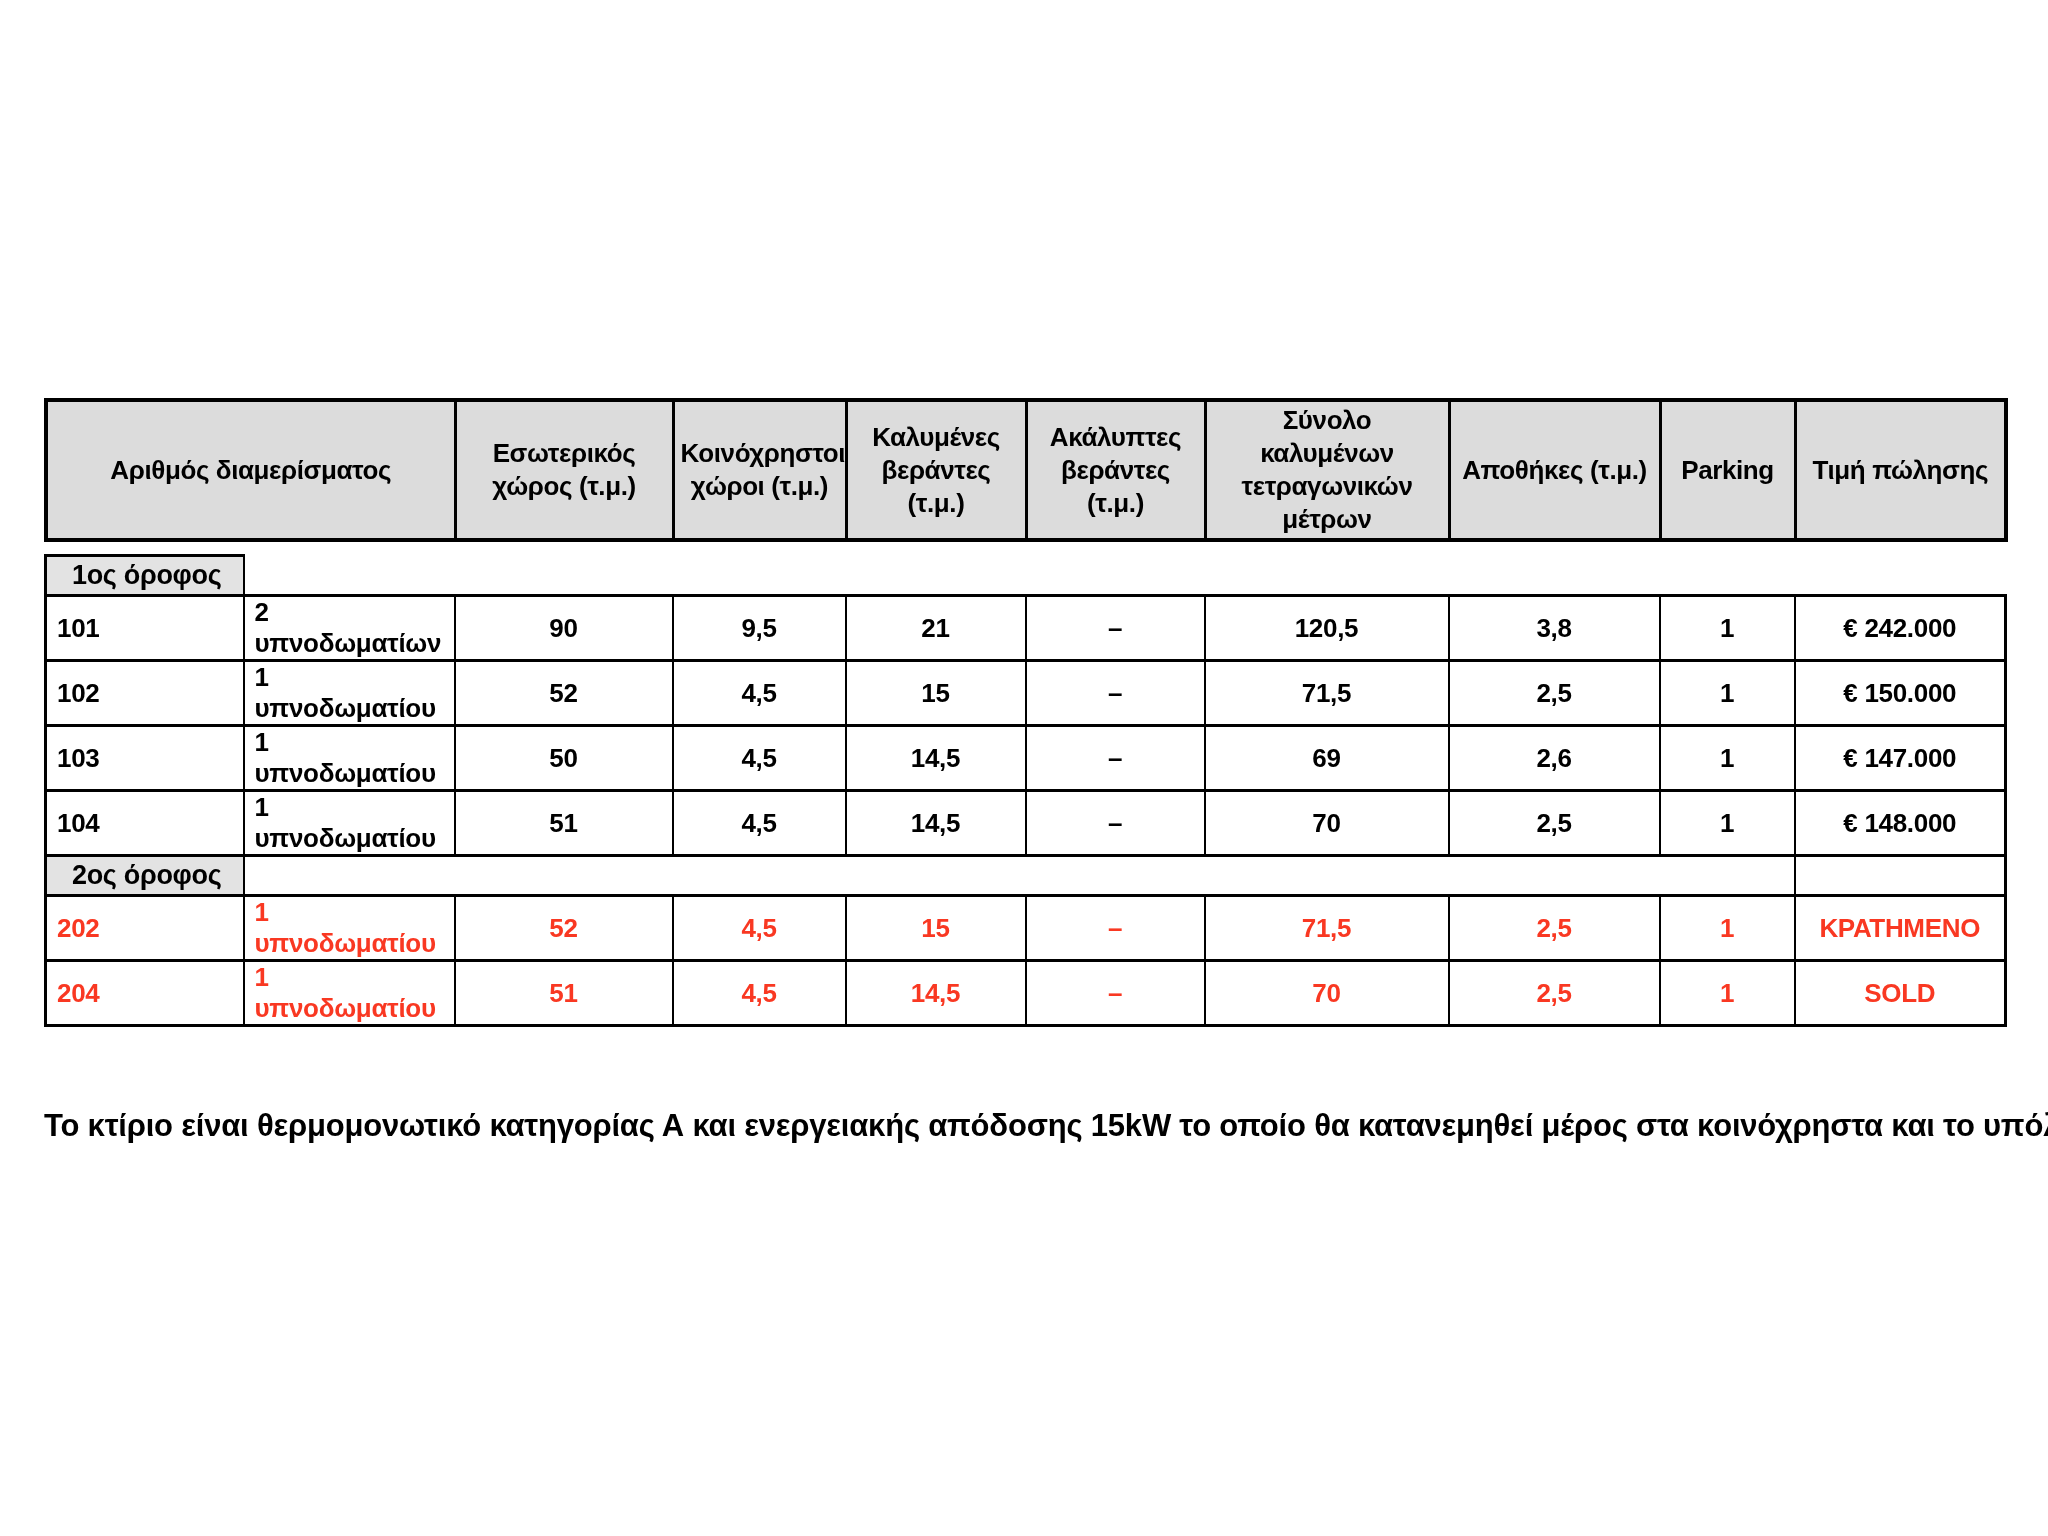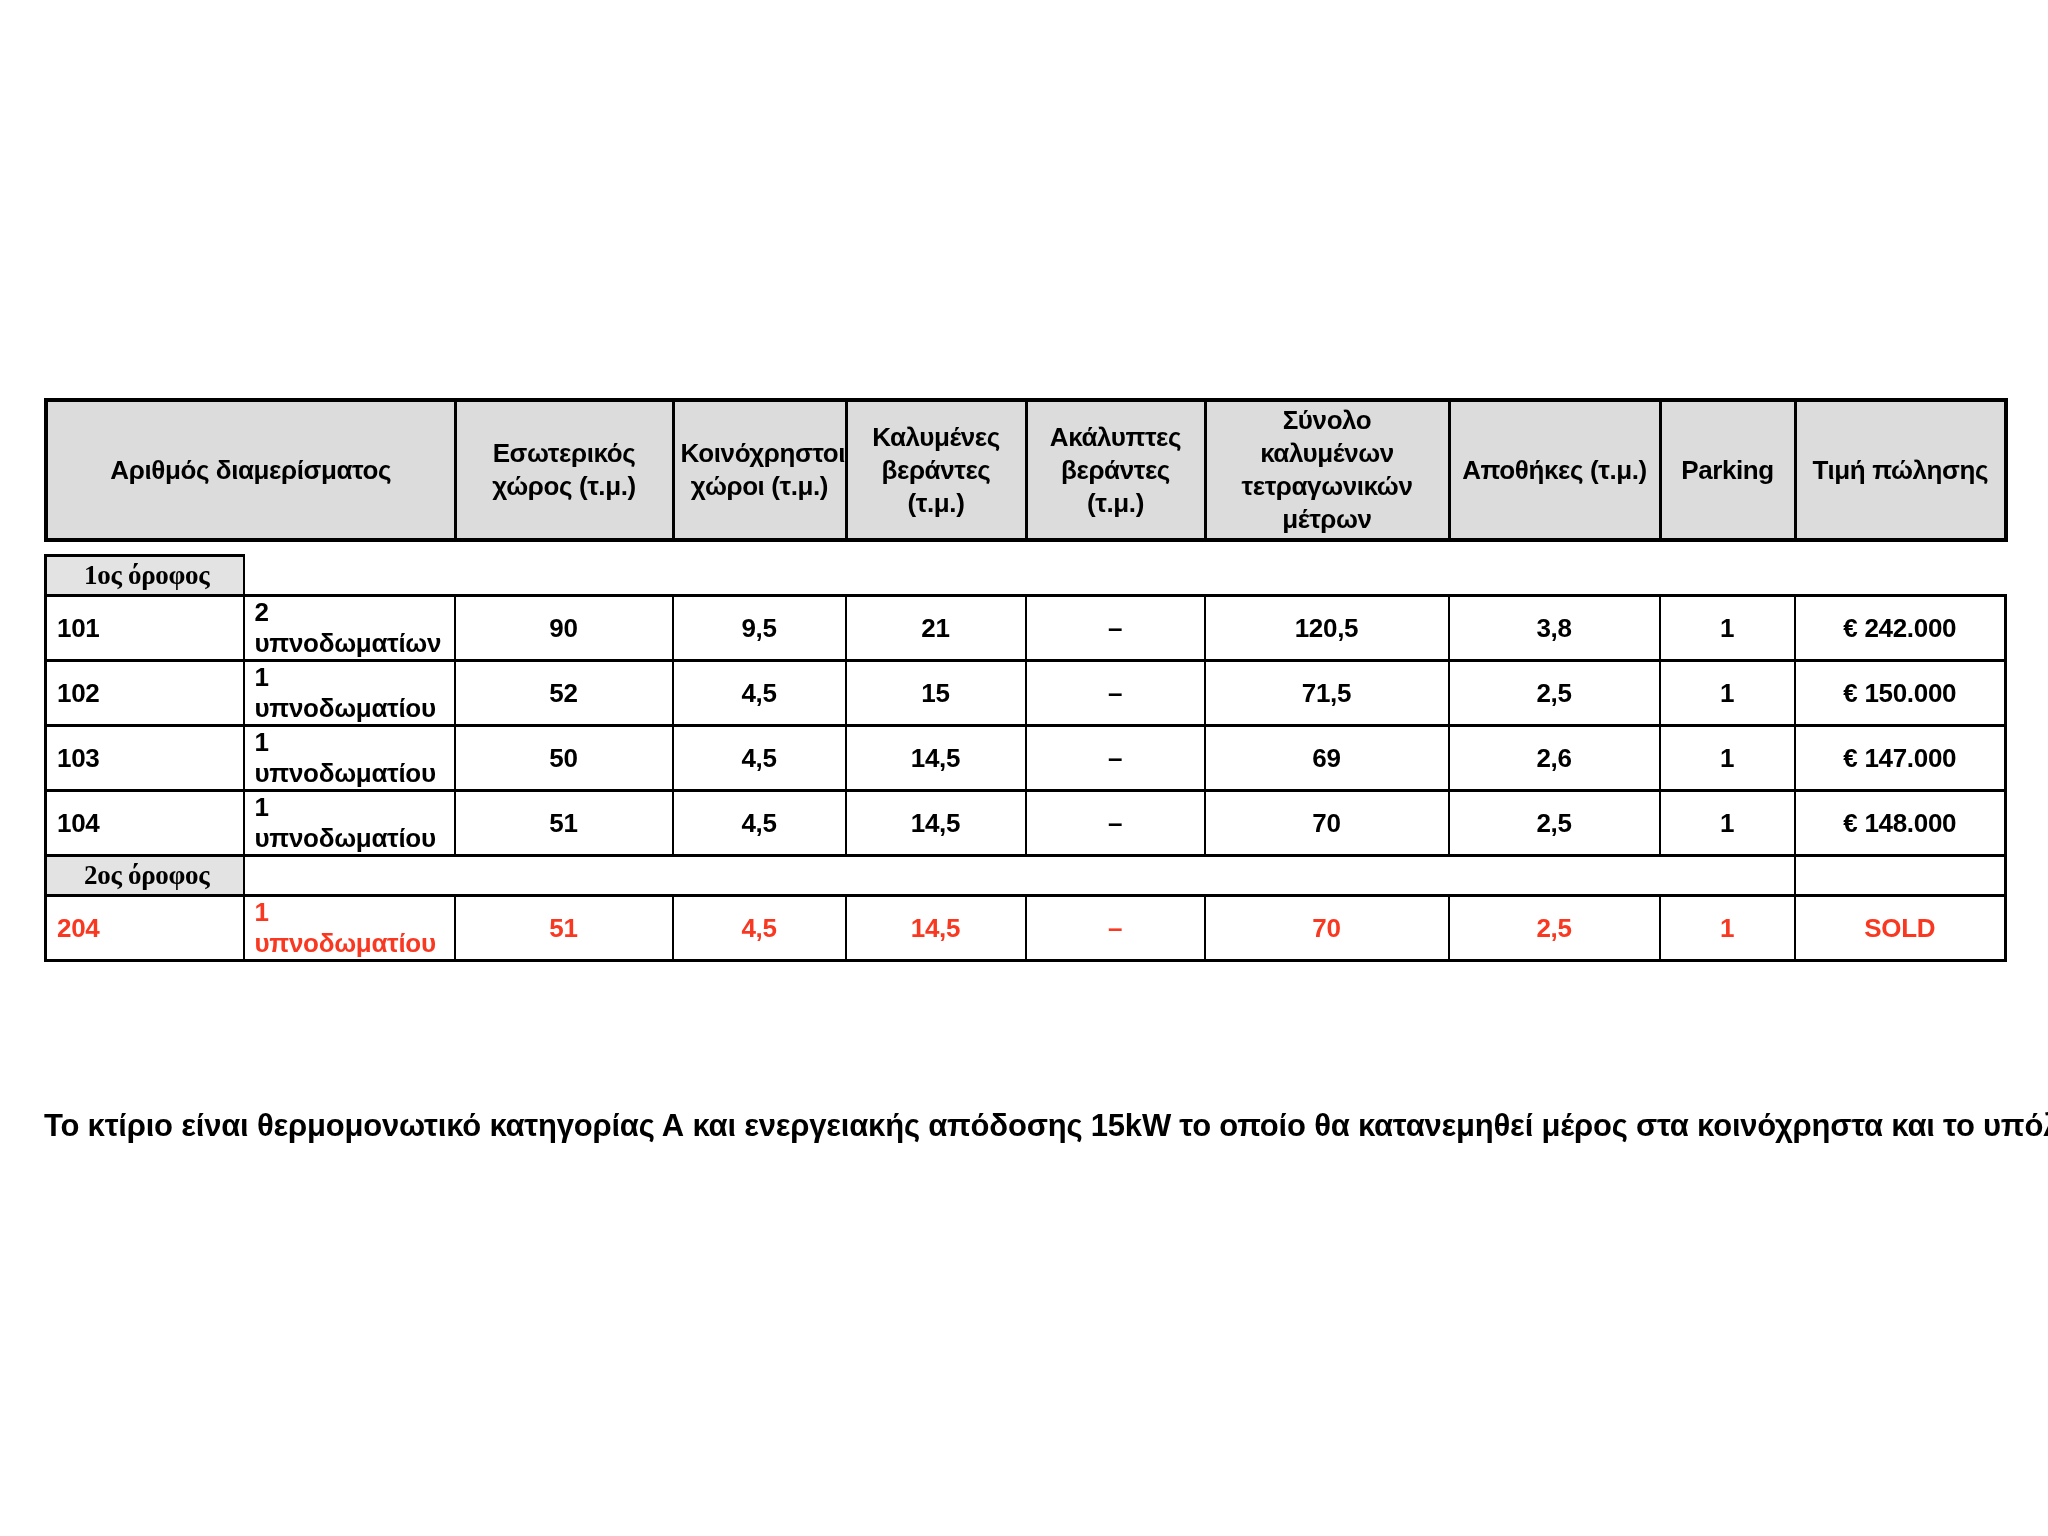--- a/index.html
+++ b/index.html
@@ -64,21 +64,20 @@
   .body-table td:last-child  { border-right-width: 3px; }
 
   .body-table td.c0,
   .body-table td.c1 { text-align: left; padding-left: 10px; }
 
   .sec-label {
     background: var(--section_bg, #e3e3e3) !important;
     text-align: left;
     padding-left: 10px !important;
     font-size: 27px !important;
-    font-family: Liberation Serif, serif;
   }
   
   .sec-blank {
     border: none !important;
     background: transparent !important;
   }
   
   .sec-mid {
     border-left: none !important;
     border-right: none !important;
@@ -197,20 +196,32 @@
           <td class="c6">70</td>
           <td class="c7">2,5</td>
           <td class="c8">1</td>
           <td class="c9">€ 148.000</td>
         </tr>
         <tr style="height: 40px;">
           <td class="sec-label">2ος όροφος</td>
           <td class="sec-mid" colspan="8"></td>
           <td class="sec-end"></td>
         </tr>
+        <tr class="data-row red" style="height: 40px;">
+          <td class="c0">202</td>
+          <td class="c1">1 υπνοδωματίου</td>
+          <td class="c2">52</td>
+          <td class="c3">4,5</td>
+          <td class="c4">15</td>
+          <td class="c5">–</td>
+          <td class="c6">71,5</td>
+          <td class="c7">2,5</td>
+          <td class="c8">1</td>
+          <td class="c9">ΚΡΑΤΗΜΕΝΟ</td>
+        </tr>
         <tr class="data-row red" style="height: 40px; margin-top: 8px;">
           <td class="c0">204</td>
           <td class="c1">1 υπνοδωματίου</td>
           <td class="c2">51</td>
           <td class="c3">4,5</td>
           <td class="c4">14,5</td>
           <td class="c5">–</td>
           <td class="c6">70</td>
           <td class="c7">2,5</td>
           <td class="c8">1</td>

